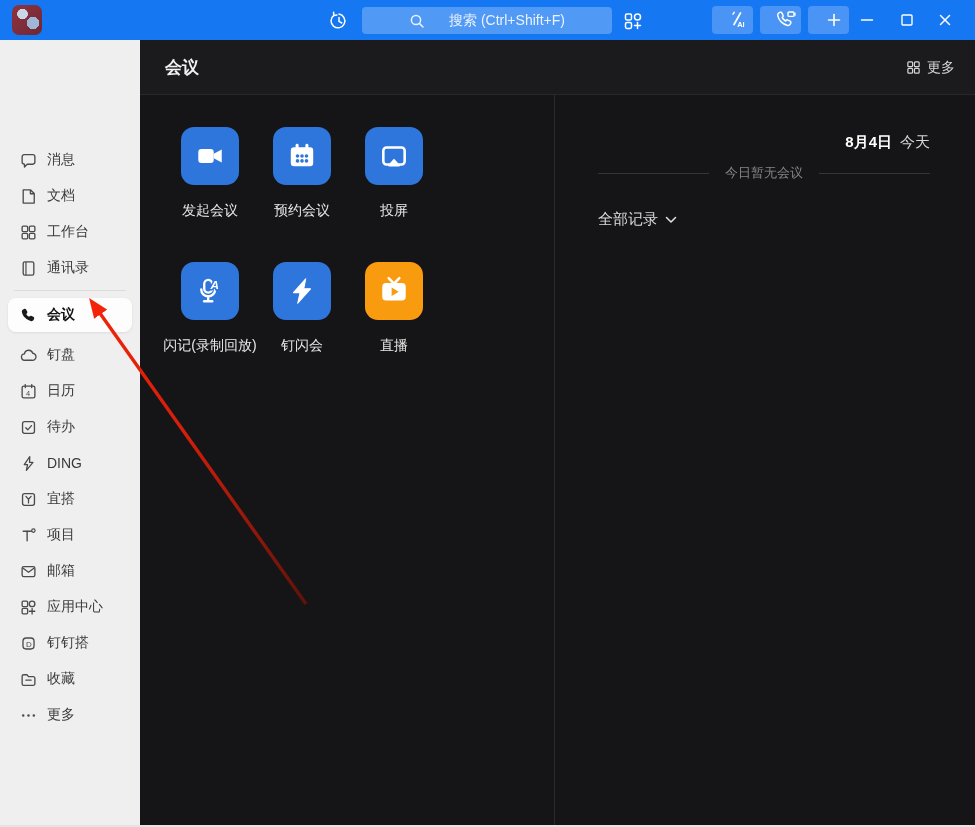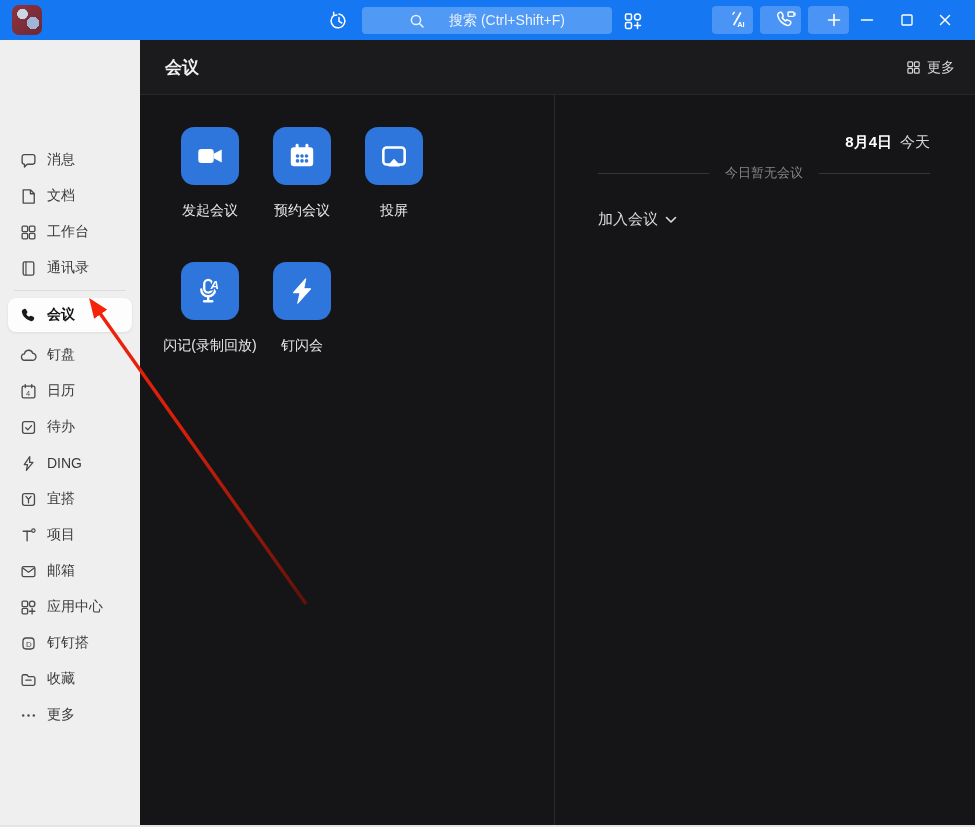--- a/index.html
+++ b/index.html
@@ -335,35 +335,45 @@
           <div class="tile-label">闪记(录制回放)</div>
         </div>
         <div class="tile-cell">
           <div class="tile blue">
             <svg width="32" height="32" viewBox="0 0 30 30">
               <path d="M18.5 3.5 L7 16.5 h6.2 L11 26.5 L23 13 h-6.4 Z" fill="#fff" stroke="#fff" stroke-width="1" stroke-linejoin="round"></path>
             </svg>
           </div>
           <div class="tile-label">钉闪会</div>
         </div>
+        <div class="tile-cell">
+          <div class="tile orange">
+            <svg width="32" height="32" viewBox="0 0 30 30">
+              <path d="M10 3 L15 8 L20 3" fill="none" stroke="#fff" stroke-width="2.4" stroke-linecap="round" stroke-linejoin="round"></path>
+              <rect x="4" y="7.5" width="22" height="16.5" rx="3.5" fill="#fff"></rect>
+              <path d="M12.8 11.8 L19.4 15.75 L12.8 19.7 Z" fill="#f99b0f"></path>
+            </svg>
+          </div>
+          <div class="tile-label">直播</div>
+        </div>
       </div>
     </div>
 
     <div id="right-pane">
       <div class="date-row">
         <span class="date-bold">8月4日</span>
         <span class="date-today">今天</span>
       </div>
       <div class="empty-row">
         <div class="empty-line"></div>
         <div class="empty-text">今日暂无会议</div>
         <div class="empty-line"></div>
       </div>
       <div class="records-row">
-        <span>加入会议</span>
+        <span>全部记录</span>
         <svg width="12" height="8" viewBox="0 0 12 8">
           <polyline points="1.5,1.5 6,6 10.5,1.5" fill="none" stroke="#dcdcde" stroke-width="1.6" stroke-linecap="round" stroke-linejoin="round"></polyline>
         </svg>
       </div>
     </div>
   </div>
 
   <svg id="annotation-arrow" viewBox="0 0 975 827">
     <defs>
       <linearGradient id="agrad" gradientUnits="userSpaceOnUse" x1="306" y1="604" x2="86" y2="295">

